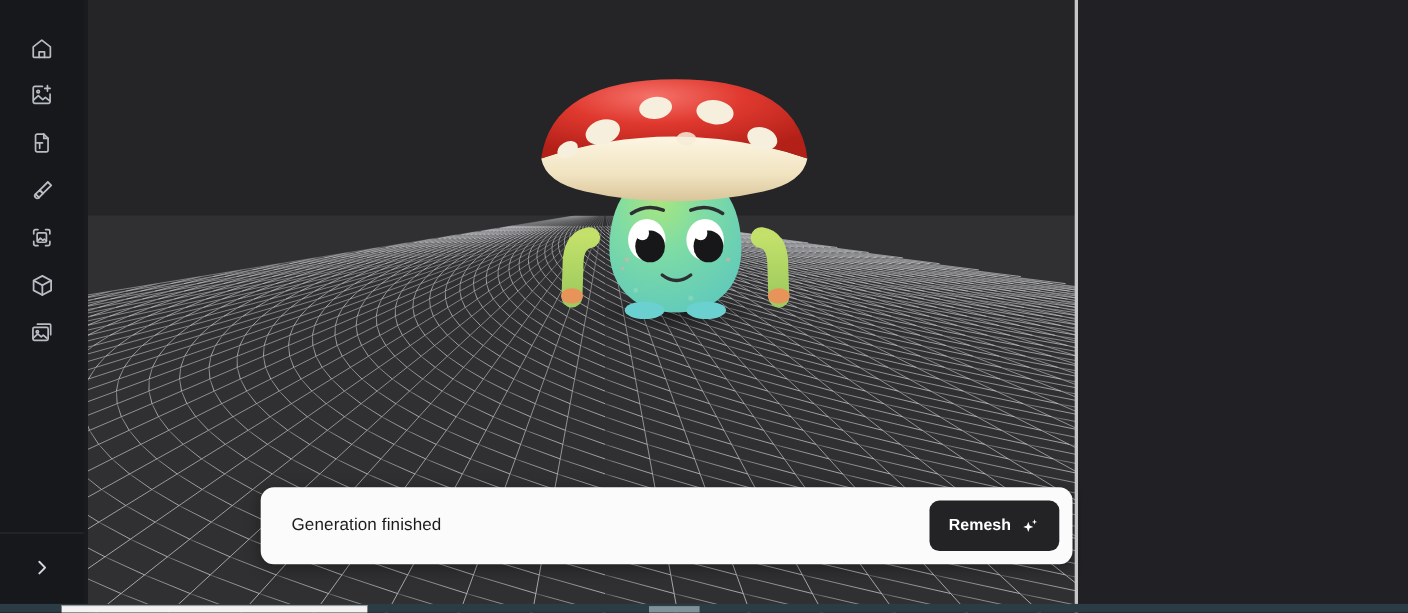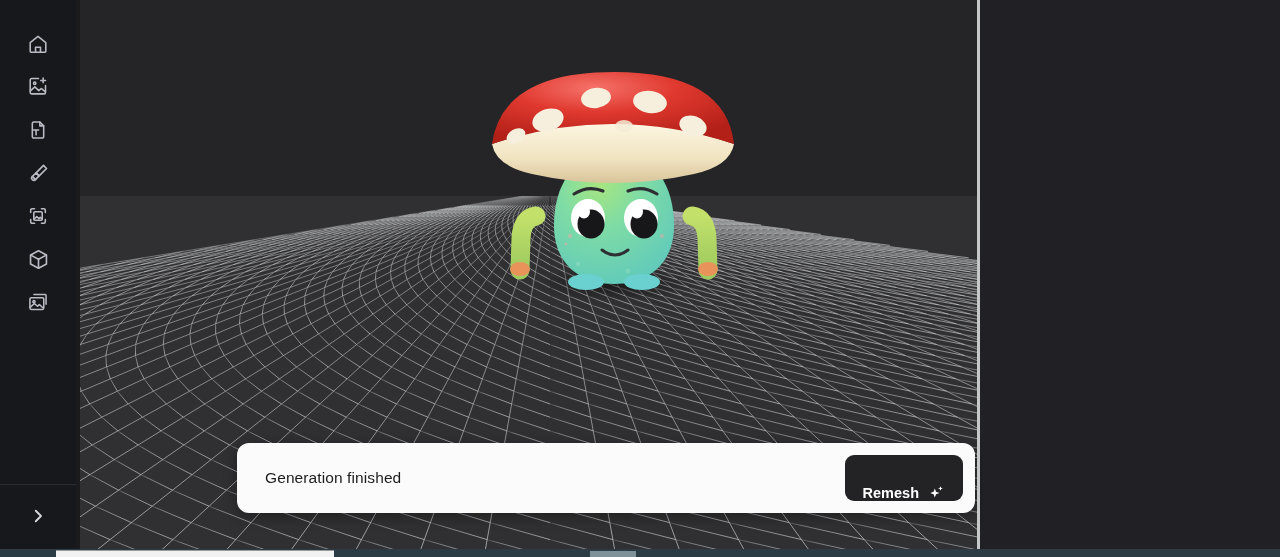--- a/index.html
+++ b/index.html
@@ -78,21 +78,21 @@
     font-size: 15.5px; color: #1c1c1e; flex: 1;
     letter-spacing: .1px;
   }
   .toast-btn {
     height: 46px;
     background: #232326;
     color: #fff;
     border: none; border-radius: 9px;
     font-family: "Liberation Sans", sans-serif;
     font-size: 14.5px; font-weight: 700;
-    display: flex; align-items: flex-end; gap: 9px;
+    display: flex; align-items: center; gap: 9px;
     padding: 0 18px;
     margin-left: 10px;
     cursor: pointer;
   }
   .toast-btn svg { display: block; }
 
   
   #viewport-scrollbar {
     position: absolute; left: 977px; top: 0;
     width: 3px; height: 557px;

